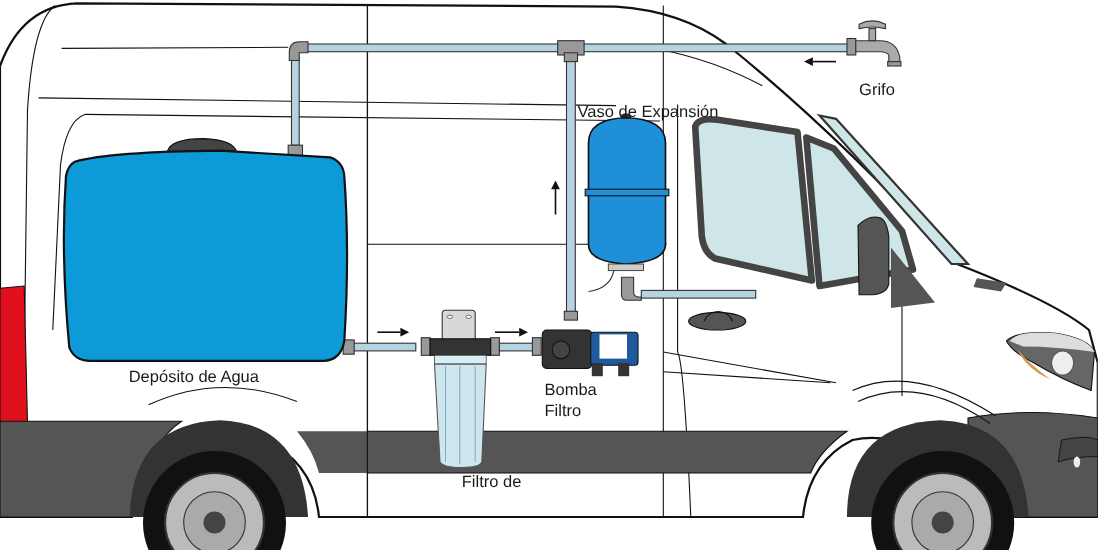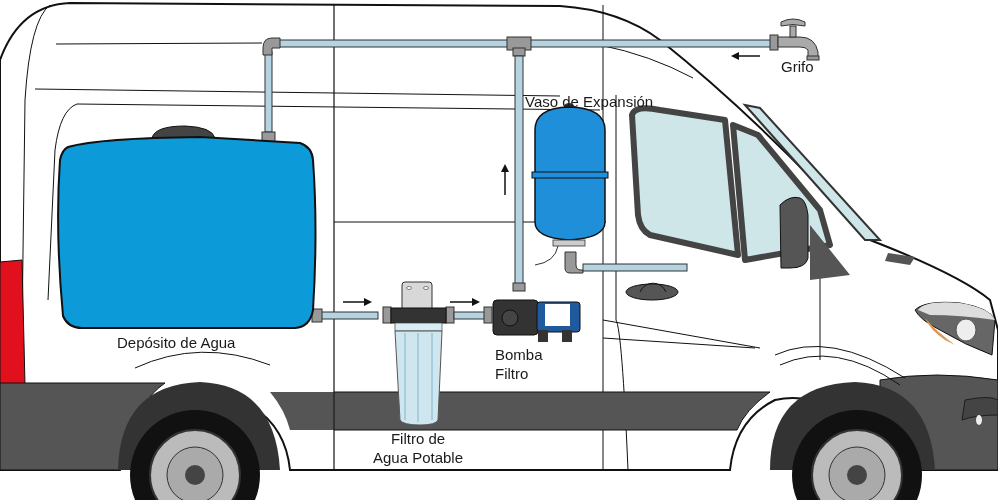--- a/index.html
+++ b/index.html
@@ -7,21 +7,21 @@
   #stage { position: absolute; left: 0; top: 0; width: 998px; height: 500px; }
   svg { position: absolute; left: 0; top: 0; }
   .label {
     position: absolute;
     font-family: "Liberation Sans", sans-serif;
     font-size: 15px;
     color: #1a1a1a;
     line-height: 19px;
     white-space: nowrap;
   }
-  .label.center { text-align: center; }
+  .label.center { text-align: right; }
 </style>
 </head>
 <body>
 
 <div id="stage">
 <svg width="998" height="500" viewBox="0 0 998 500">
 
   <g>
 
     <path d="M0,60 Q20,5 70,3 L560,6 Q620,10 660,40 Q760,120 870,240 Q960,275 990,300 L998,330 L998,470 L880,470 L860,430 Q820,390 775,400 Q735,420 730,470 L290,470 Q285,420 240,400 Q190,385 150,420 Q125,450 120,470 L0,470 Z" fill="#ffffff" stroke="#111" stroke-width="2"></path>
@@ -178,21 +178,20 @@
     <g>
       <line x1="760" y1="56" x2="739" y2="56" stroke="#111" stroke-width="1.5"></line>
       <polygon points="739,52 731,56 739,60" fill="#111"></polygon>
     </g>
   </g>
 </svg>
 
 <div class="label" style="left:117px; top:333px;text-align:right;">Depósito de Agua</div>
 <div class="label center" style="left:362px; top:429px; width:112px;">
   <div>Filtro de</div>
-  <div>Agua Potable</div>
 </div>
 <div class="label" style="left:495px; top:345px;">
   <div>Bomba</div>
   <div>Filtro</div>
 </div>
 <div class="label" style="left:525px; top:92px;">Vaso de Expansión</div>
-<div class="label" style="left:781px; top:57px;">Grifo</div>
+<div class="label" style="left:781px; top:72px;">Grifo</div>
 </div>
 
 </body></html>

